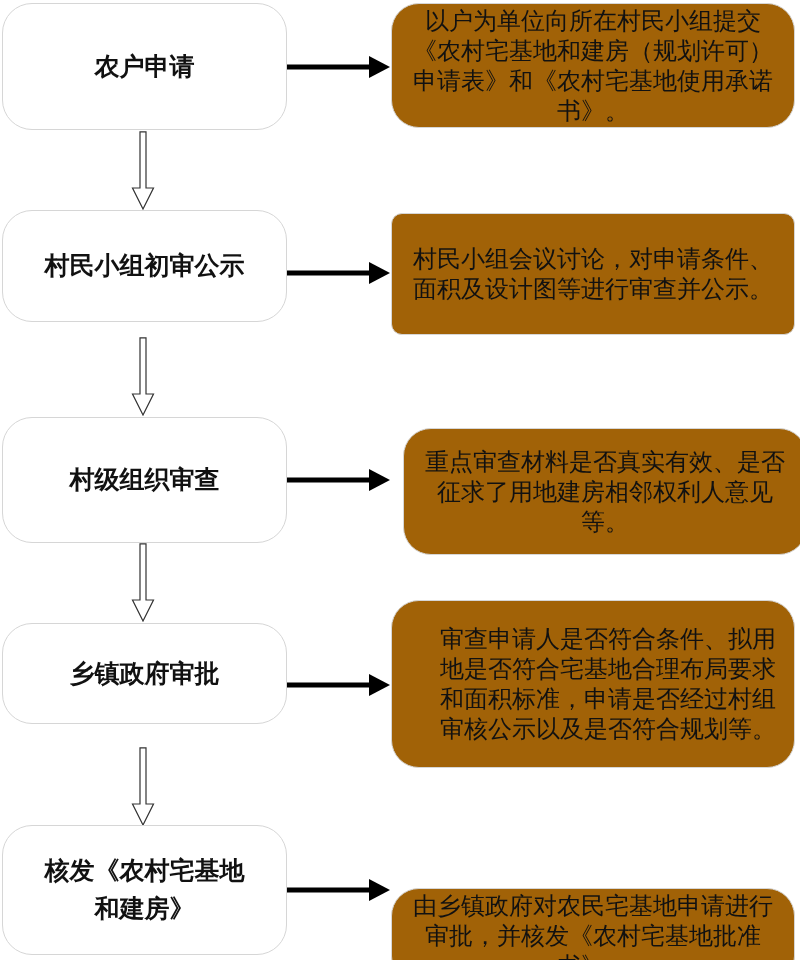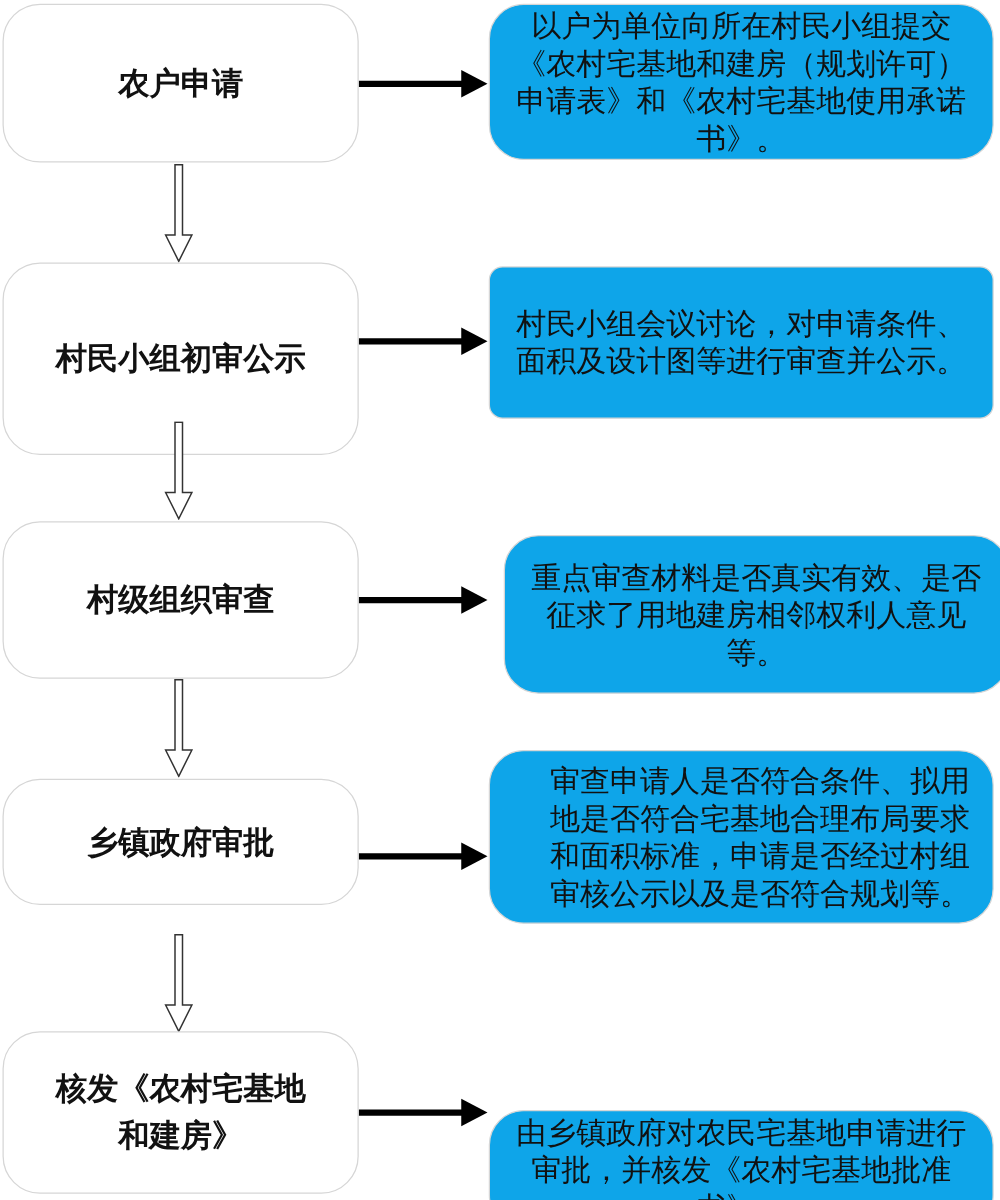--- a/index.html
+++ b/index.html
@@ -36,48 +36,48 @@
     text-align: center;
     padding: 0 32px;
   }
   .step-label {
     font-size: 25px;
     font-weight: bold;
     line-height: 38px;
     line-break: strict;
   }
   .pos-step-1 { top: 3px;   height: 127px; }
-  .pos-step-2 { top: 210px; height: 154px; }
+  .pos-step-2 { top: 210px; height: 112px; }
   .pos-step-3 { top: 417px; height: 126px; }
   .pos-step-4 { top: 623px; height: 101px; }
   .pos-step-5 { top: 825px; height: 130px; }
 
   
   .desc-box {
     position: absolute;
     left: 391px;
     width: 404px;
     border: 1px solid var(--box-border);
     border-radius: 28px;
-    background: #0ea5e9;
+    background: #a16207;
     display: flex;
     align-items: center;
     justify-content: center;
     text-align: center;
     padding: 0 14px;
   }
   .desc-text {
     font-size: 24px;
     line-height: 30px;
     line-break: strict;
   }
   .pos-desc-1 { top: 3px;   height: 125px; }
   .pos-desc-2 { top: 213px; height: 122px; border-radius: 11px; }
   .pos-desc-3 { top: 428px; height: 127px; margin-left: 12px; }
-  .pos-desc-4 { top: 600px; height: 139px; padding-left: 44px; }
+  .pos-desc-4 { top: 600px; height: 168px; padding-left: 44px; }
   .pos-desc-5 { top: 888px; height: 96px;  }
 
   
   .h-arrow {
     position: absolute;
     left: 287px;
     width: 104px;
     height: 30px;
     color: var(--arrow);
   }

